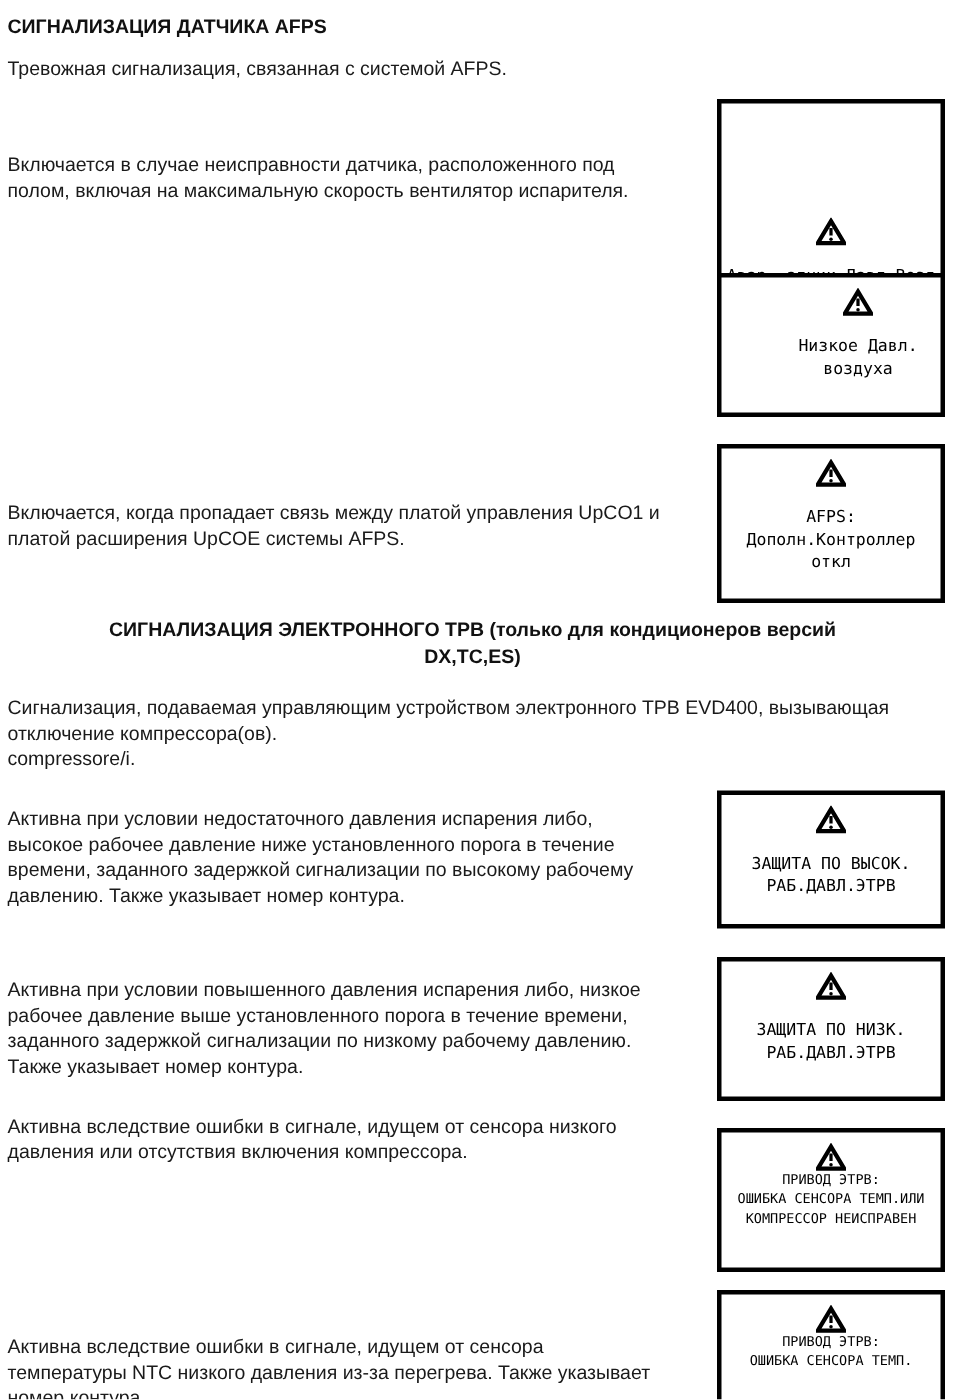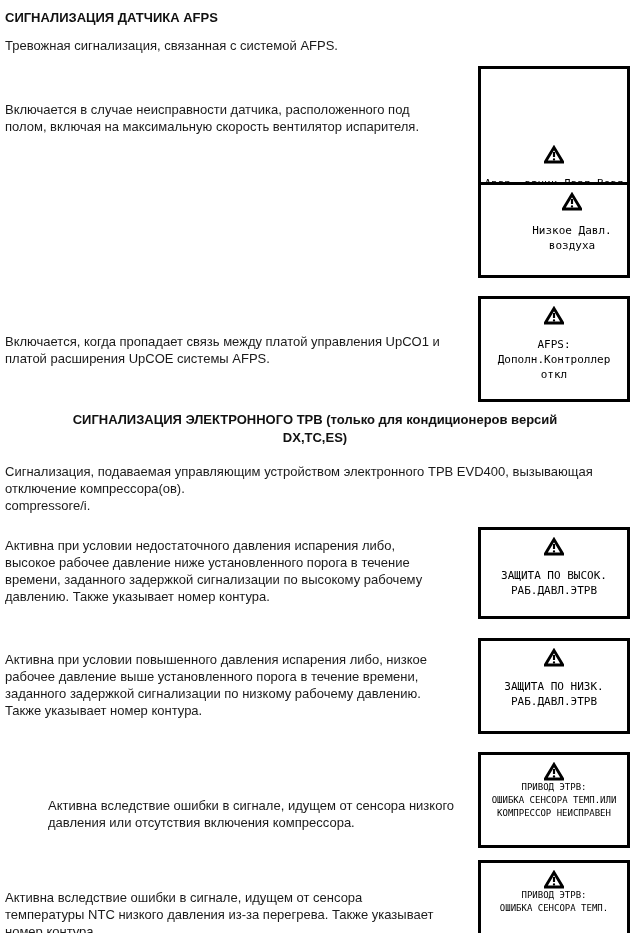--- a/index.html
+++ b/index.html
@@ -46,21 +46,21 @@
   .r1{top:205px; left:5px; width:465px;}
   .b1{top:182px; height:96px;padding-left:36px;}
   .r2{top:333px; left:5px; width:470px;}
   .b2{top:296px; height:106px;}
   .t2{top:411px; left:5px; width:620px;text-align:center;}
   .i2{top:463px; left:5px; width:625px;}
   .r3{top:537px; left:5px; width:465px;}
   .b3{top:527px; height:92px;}
   .r4{top:651px; left:5px; width:465px;}
   .b4{top:638px; height:96px;}
-  .r5{top:797px; left:5px; width:465px;margin-left:43px;}
+  .r5{top:742px; left:5px; width:465px;}
   .b5{top:752px; height:96px;}
   .r6{top:889px; left:5px; width:465px;}
   .b6{top:860px; height:95px;}
 </style>
 </head>
 <body>
 
 <div class="page">
 
   <h1 class="title t1">СИГНАЛИЗАЦИЯ ДАТЧИКА AFPS</h1>

